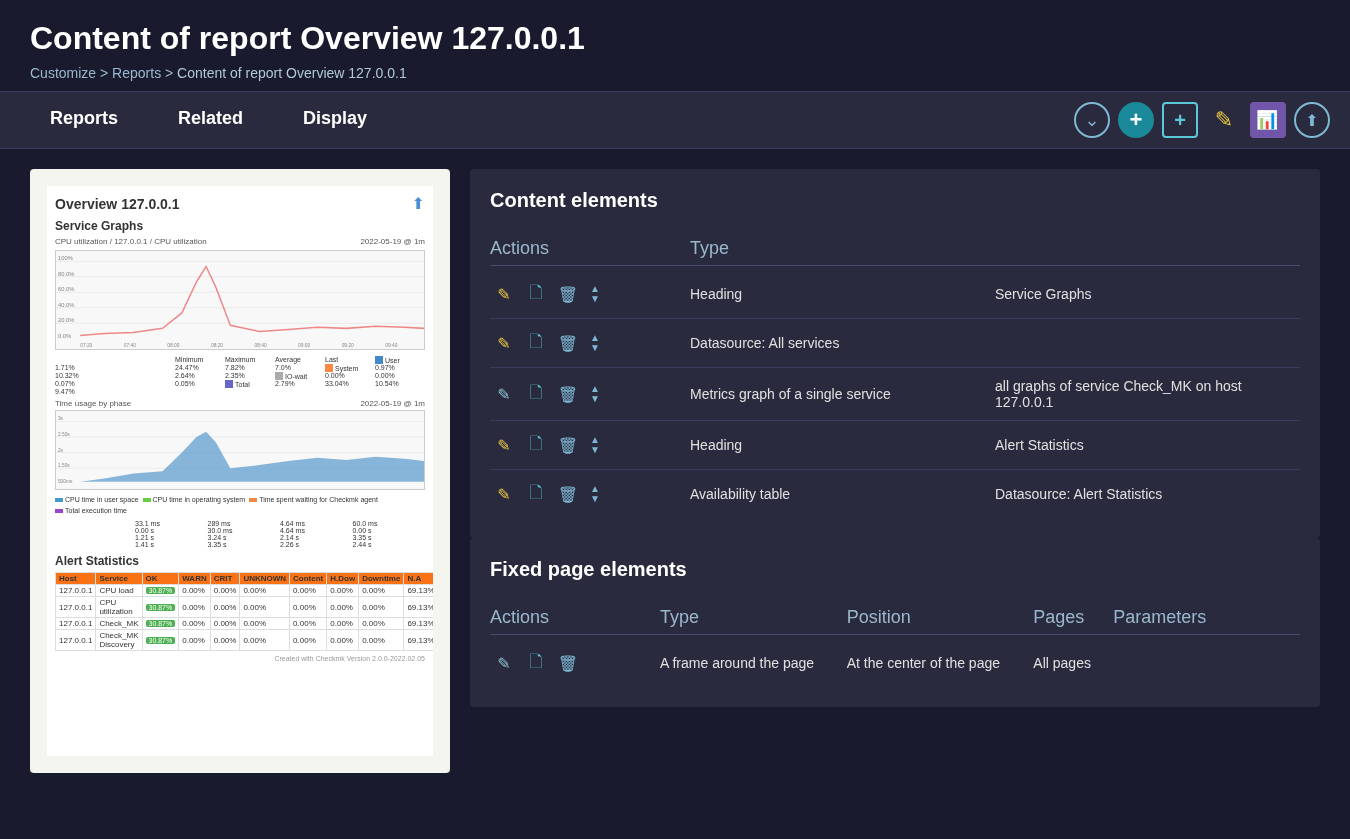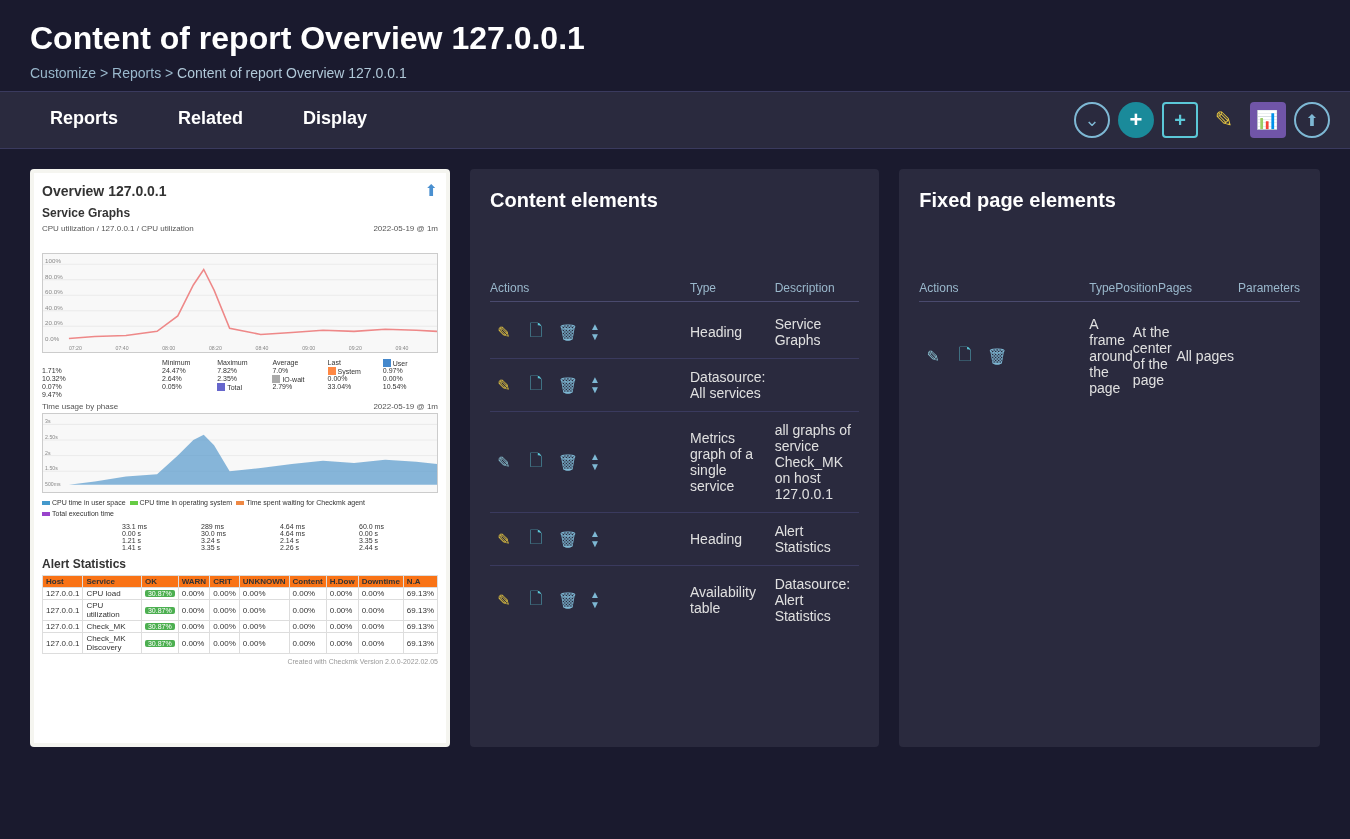--- a/index.html
+++ b/index.html
@@ -109,21 +109,21 @@
       gap: 20px;
       padding: 20px 30px;
     }
 
     
     .preview-panel {
       width: 420px;
       min-width: 420px;
       background-color: #f5f5f0;
       border-radius: 4px;
-      padding: 4px;
+      padding: 17px;
     }
     .preview-inner {
       background: #ffffff;
       padding: 8px;
       font-size: 10px;
       color: #333;
       height: 570px;
       overflow: hidden;
     }
     .preview-header-row {
@@ -179,21 +179,21 @@
       color: white;
       padding: 0 3px;
       border-radius: 2px;
       font-size: 7px;
     }
 
     
     .right-panel {
       flex: 1;
       display: flex;
-      gap: 20px;
+      flex-direction: column;
     }
 
     .content-card {
       background-color: #2a2a3e;
       border-radius: 4px;
       padding: 20px;
     }
 
     .card-title {
       font-size: 20px;
@@ -205,22 +205,21 @@
     
     .table-header {
       display: grid;
       grid-template-columns: 200px 1fr 1fr;
       padding: 6px 0;
       border-bottom: 1px solid #4a4a6e;
       margin-bottom: 4px;
     }
     .table-header-cell {
       color: #9ab8cc;
-      font-size: 12px;
-      margin-top: 43px;
+      font-size: 18px;
     }
 
     
     .element-row {
       display: grid;
       grid-template-columns: 200px 1fr 1fr;
       padding: 10px 0;
       border-bottom: 1px solid #3a3a5e;
       align-items: center;
     }
@@ -317,21 +316,21 @@
 <div class="main-content">
 
   <div class="preview-panel">
     <div class="preview-inner">
       <div class="preview-header-row">
         <div class="preview-title">Overview 127.0.0.1</div>
         <div class="preview-icon">⬆</div>
       </div>
       <div class="preview-section-title">Service Graphs</div>
 
-      <div style="font-size:8px; color:#555; display:flex; justify-content:space-between; margin-bottom:20px;">
+      <div style="font-size:8px; color:#555; display:flex; justify-content:space-between; margin-bottom:4px;">
         <span>CPU utilization / 127.0.0.1 / CPU utilization</span>
         <span>2022-05-19 @ 1m</span>
       </div>
       <div class="preview-chart-area">
         <svg width="100%" height="100%" viewBox="0 0 380 95" preserveAspectRatio="none">
           <rect width="380" height="95" fill="#f8f8f8"></rect>
 
           <line x1="0" y1="10" x2="380" y2="10" stroke="#ddd" stroke-width="0.5"></line>
           <line x1="0" y1="25" x2="380" y2="25" stroke="#ddd" stroke-width="0.5"></line>
           <line x1="0" y1="40" x2="380" y2="40" stroke="#ddd" stroke-width="0.5"></line>
@@ -506,21 +505,20 @@
   </div>
 
   <div class="right-panel">
 
     <div class="content-card">
       <div class="card-title">Content elements</div>
 
       <div class="table-header">
         <div class="table-header-cell">Actions</div>
         <div class="table-header-cell">Type</div>
-        <div class="table-header-cell">Description</div>
       </div>
 
       <div class="element-row">
         <div class="actions-cell">
           <div class="action-btn action-pencil">✎</div>
           <div class="action-btn action-copy">🗋</div>
           <div class="action-btn action-trash">🗑</div>
           <div class="sort-arrows">
             <span>▲</span>
             <span>▼</span>

